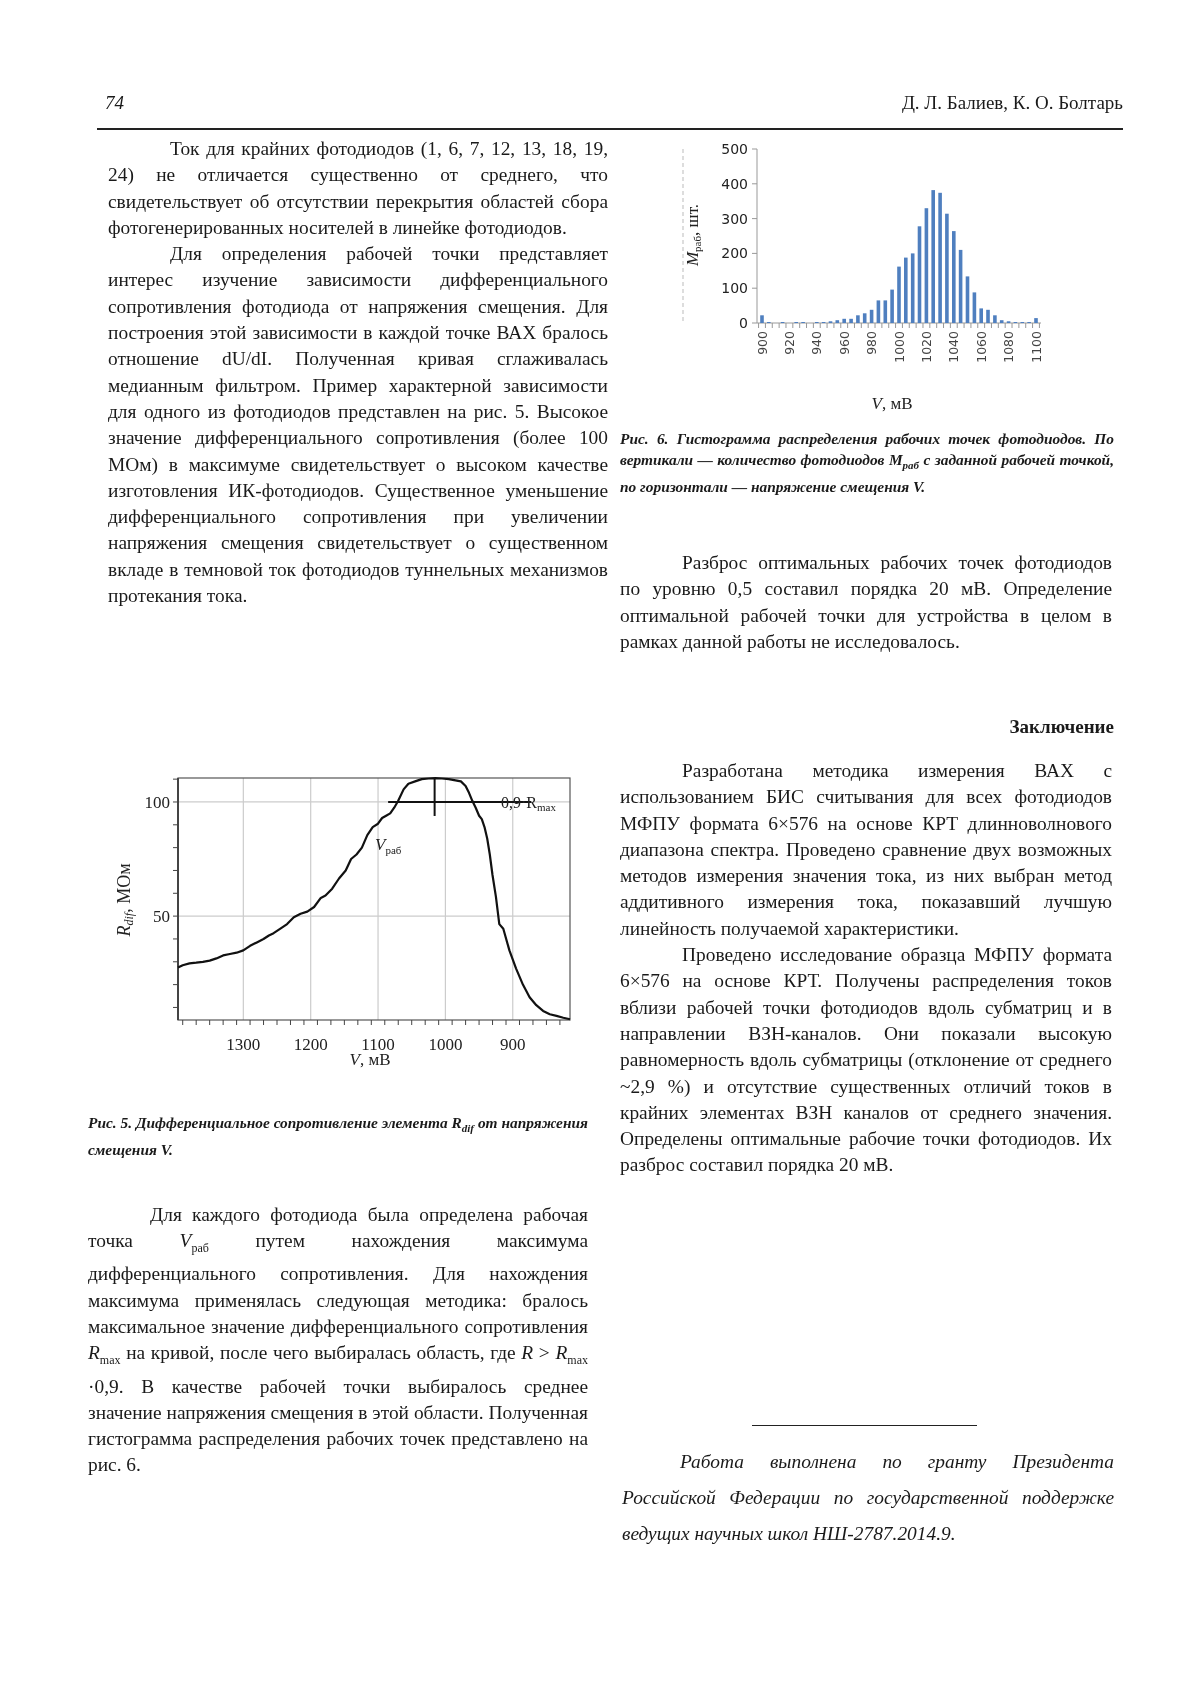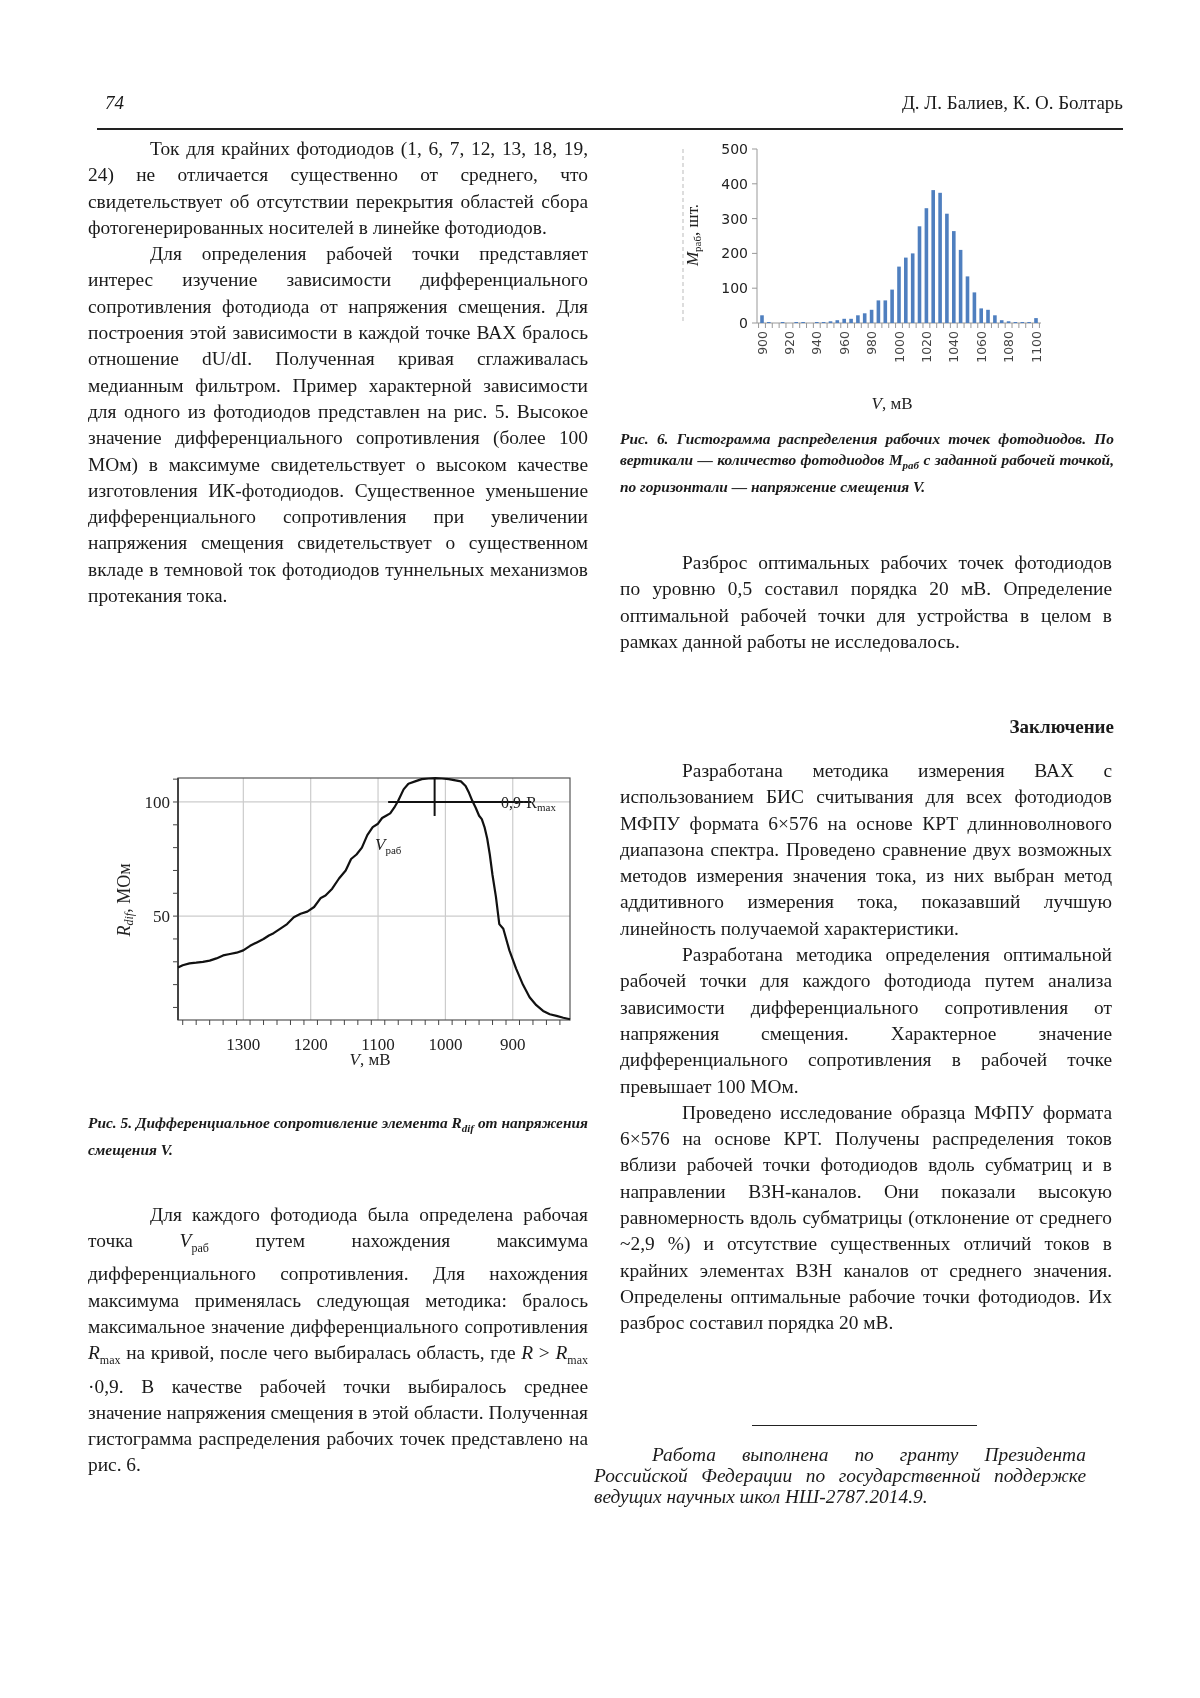--- a/index.html
+++ b/index.html
@@ -8,36 +8,36 @@
   .page-num { position: absolute; left: 8px; top: 0; font-style: italic; font-size: 19px; }
   .authors { position: absolute; right: 0; top: 0; font-size: 19px; }
   .col { position: absolute; font-size: 19.4px; line-height: 26.3px; text-align: justify; }
   .col p { margin: 0; text-indent: 62px; hyphens: manual; }
   .left { left: 88px; width: 500px; }
   .right { left: 620px; width: 492px; }
   .caption { position: absolute; font-style: italic; font-weight: bold; font-size: 15.4px; line-height: 21px; text-align: justify; }
   .caption sub { font-size: 11px; }
   .section-title { position: absolute; left: 622px; width: 492px; top: 716px; text-align: right; font-weight: bold; font-size: 19px; }
   .rule { position: absolute; left: 752px; top: 1425px; width: 225px; border-top: 1px solid #222; }
-  .ack { position: absolute; left: 594px; width: 492px; top: 1444px; font-style: italic; font-size: 19.4px; line-height: 21px; text-align: justify; }
+  .ack { position: absolute; left: 622px; width: 492px; top: 1444px; font-style: italic; font-size: 19.4px; line-height: 36px; text-align: justify; }
   .ack p { margin: 0; text-indent: 58px; }
   svg text { font-family: "Liberation Serif", "DejaVu Serif", serif; }
   .hist-tick { font-family: "DejaVu Sans", sans-serif; }
   i.v { font-style: italic; }
   sub.s { font-size: 12px; }
 </style>
 </head>
 <body>
 
 <div class="header">
   <span class="page-num">74</span>
   <span class="authors">Д. Л. Балиев, К. О. Болтарь</span>
 </div>
 
-<div class="col left" style="top:136px;">
+<div class="col left" style="top:136px;margin-left:20px;">
   <p>Ток для крайних фотодиодов (1, 6, 7, 12, 13, 18, 19, 24) не отличается существенно от среднего, что свидетельствует об отсутствии перекрытия областей сбора фотогенерированных носителей в линейке фотодиодов.</p>
   <p>Для определения рабочей точки представляет интерес изучение зависимости дифференциального сопротивления фотодиода от напряжения смещения. Для построения этой зависимости в каждой точке ВАХ бралось отношение dU/dI. Полученная кривая сглаживалась медианным фильтром. Пример характерной зависимости для одного из фотодиодов представлен на рис. 5. Высокое значение дифференциального сопротивления (более 100 МОм) в максимуме свидетельствует о высоком качестве изготовления ИК-фотодиодов. Существенное уменьшение дифференциального сопротивления при увеличении напряжения смещения свидетельствует о существенном вкладе в темновой ток фотодиодов туннельных механизмов протекания тока.</p>
 </div>
 
 <svg id="fig5" style="position:absolute; left:100px; top:760px;" width="500" height="330" viewBox="0 0 500 330">
   <g id="fig5-grid">
       <line x1="143.33333333333331" x2="143.33333333333331" y1="18" y2="260" stroke="#ccc" stroke-width="1.2"></line>
       <line x1="210.6872852233677" x2="210.6872852233677" y1="18" y2="260" stroke="#ccc" stroke-width="1.2"></line>
       <line x1="278.0412371134021" x2="278.0412371134021" y1="18" y2="260" stroke="#ccc" stroke-width="1.2"></line>
       <line x1="345.3951890034364" x2="345.3951890034364" y1="18" y2="260" stroke="#ccc" stroke-width="1.2"></line>
@@ -241,21 +241,20 @@
 <div class="caption" style="left:620px; top:428px; width:494px;"><span>Рис. 6. Гистограмма распределения рабочих точек фотодиодов. По вертикали — количество фотодиодов </span><span>M</span><sub>раб</sub><span> с заданной рабочей точкой, по горизонтали — напряжение смещения V.</span></div>
 
 <div class="col right" style="top:550px;">
   <p>Разброс оптимальных рабочих точек фотодиодов по уровню 0,5 составил порядка 20 мВ. Определение оптимальной рабочей точки для устройства в целом в рамках данной работы не исследовалось.</p>
 </div>
 
 <div class="section-title">Заключение</div>
 
 <div class="col right" style="top:758px;">
   <p>Разработана методика измерения ВАХ с использованием БИС считывания для всех фотодиодов МФПУ формата 6×576 на основе КРТ длинноволнового диапазона спектра. Проведено сравнение двух возможных методов измерения значения тока, из них выбран метод аддитивного измерения тока, показавший лучшую линейность получаемой характеристики.</p>
-  <p>Разработана методика определения оптимальной рабочей точки для каждого фотодиода путем анализа зависимости дифференциального сопротивления от напряжения смещения. Характерное значение дифференциального сопротивления в рабочей точке превышает 100 МОм.</p>
   <p>Проведено исследование образца МФПУ формата 6×576 на основе КРТ. Получены распределения токов вблизи рабочей точки фотодиодов вдоль субматриц и в направлении ВЗН-каналов. Они показали высокую равномерность вдоль субматрицы (отклонение от среднего ~2,9 %) и отсутствие существенных отличий токов в крайних элементах ВЗН каналов от среднего значения. Определены оптимальные рабочие точки фотодиодов. Их разброс составил порядка 20 мВ.</p>
 </div>
 
 <div class="rule"></div>
 
 <div class="ack">
   <p>Работа выполнена по гранту Президента Российской Федерации по государственной поддержке ведущих научных школ НШ-2787.2014.9.</p>
 </div>
 
 </body></html>

